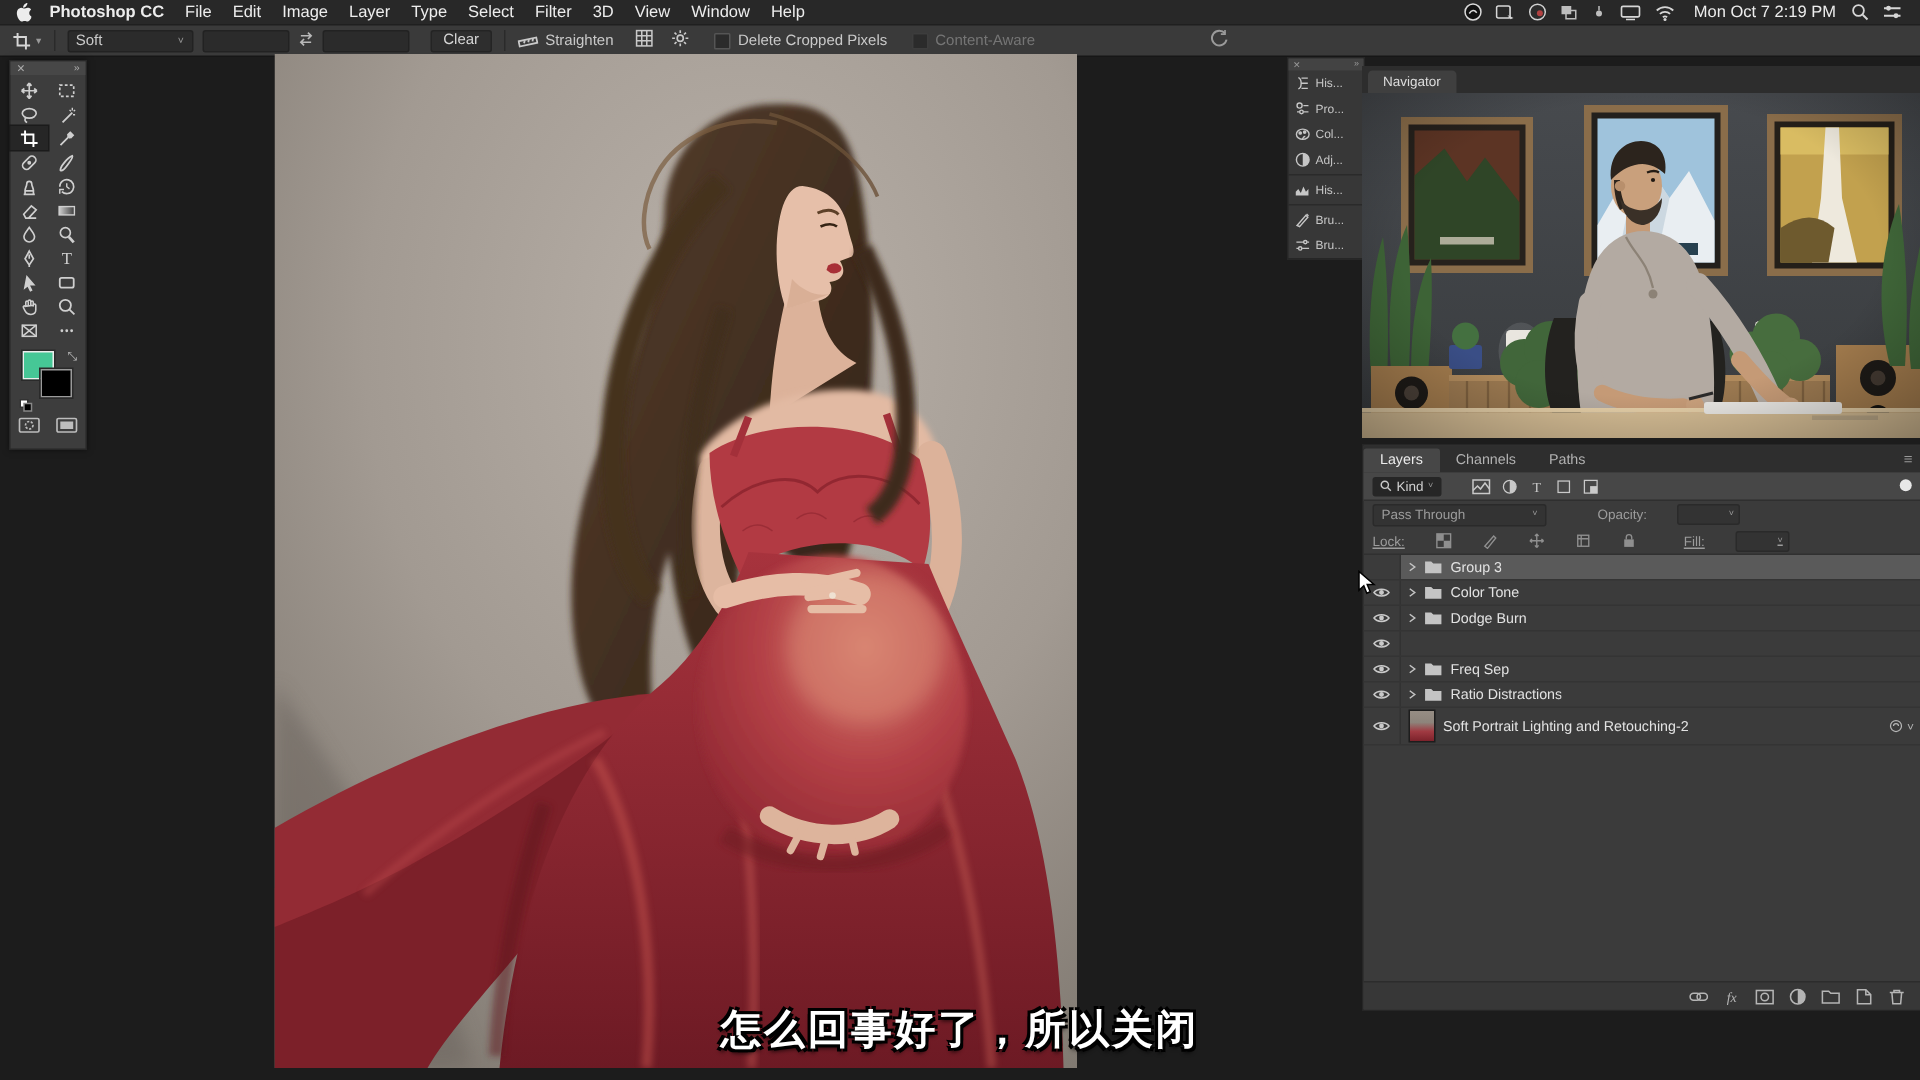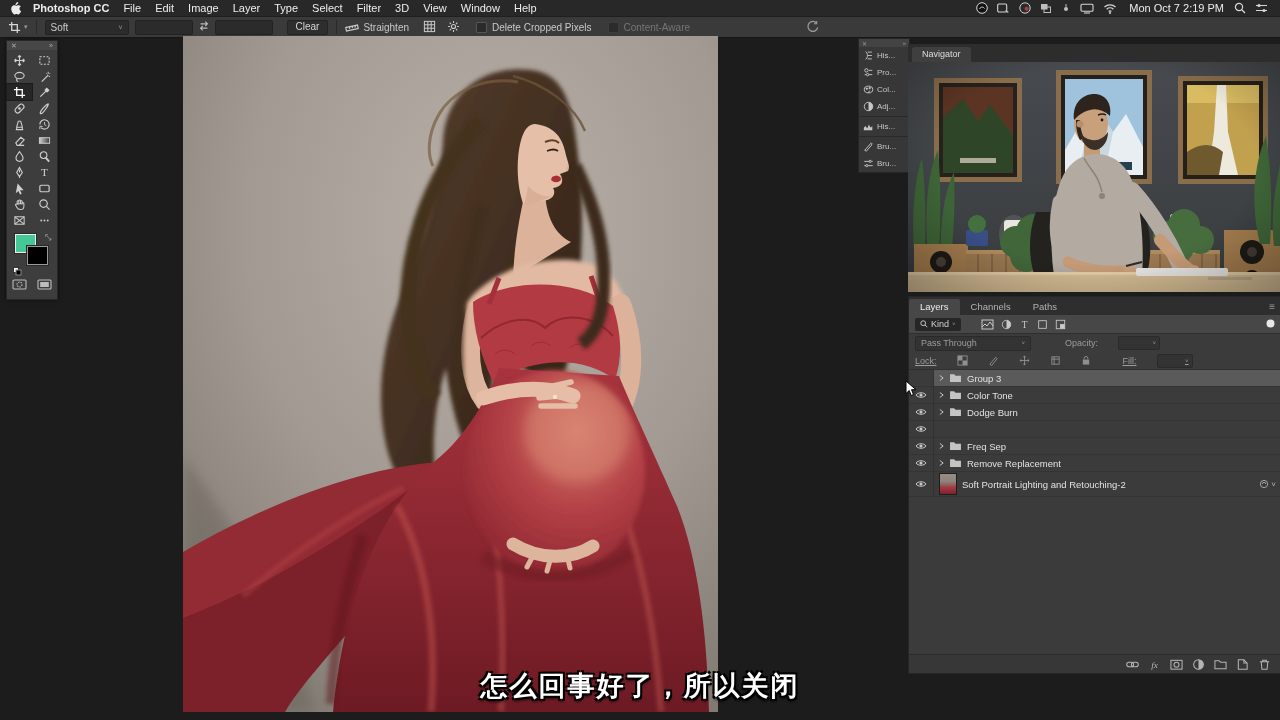--- a/index.html
+++ b/index.html
@@ -796,21 +796,21 @@
               <circle cx="6" cy="4" r="1.6" fill="#c9c9c9"></circle>
             </svg>
           </span>
         <span class="row-content">
           <svg width="5" height="8" viewBox="0 0 6 8">
               <path d="M1 1l4 3-4 3" fill="none" stroke="#c4c4c4" stroke-width="1.2"></path>
             </svg>
           <svg width="13" height="10" viewBox="0 0 14 11">
               <path d="M1 1.5h4.5L7 3h6v7H1z" fill="#c4c4c4"></path>
             </svg>
-          <span class="lname">Remove Replacement</span>
+          <span class="lname">Ratio Distractions</span>
         </span>
       </div>
 
 
       <div class="layer-row tall">
         <span class="eye-cell">
             <svg width="12" height="8" viewBox="0 0 12 8">
               <path d="M1 4C3 1 9 1 11 4 9 7 3 7 1 4z" fill="none" stroke="#c9c9c9"></path>
               <circle cx="6" cy="4" r="1.6" fill="#c9c9c9"></circle>
             </svg>

